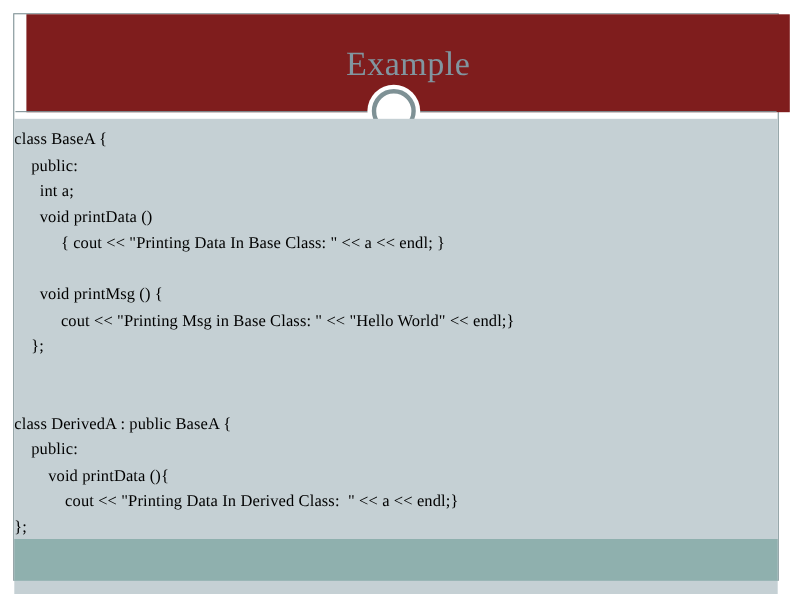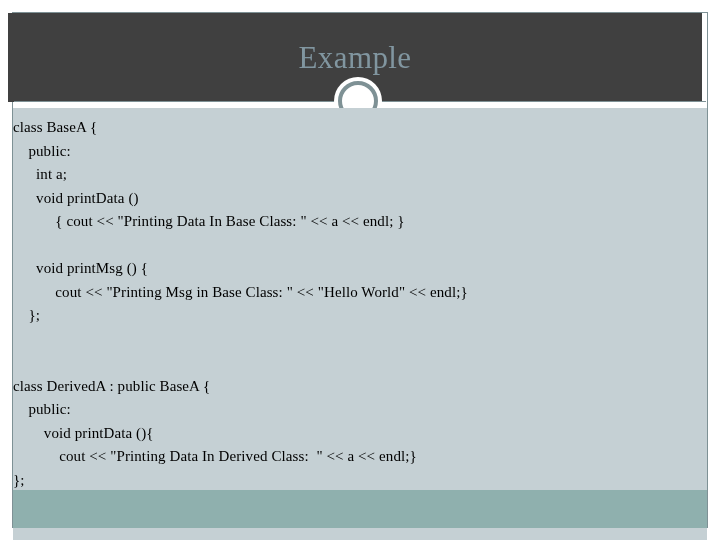--- a/index.html
+++ b/index.html
@@ -29,25 +29,25 @@
     width: 696px;
     height: 516px;
     box-sizing: border-box;
     border: 1px solid #7e9195;
     pointer-events: none;
   }
 
   
   .title-zone {
     position: absolute;
-    left: 8px;
+    left: 24px;
     top: 13px;
     width: 694px;
     height: 89px;
-    background: #404040;
+    background: #7f1d1d;
   }
 
   .slide-title {
     position: absolute;
     left: 0;
     top: 26px;
     width: 694px;
     text-align: center;
     font-family: "Liberation Serif", "DejaVu Serif", serif;
     font-size: 31px;

